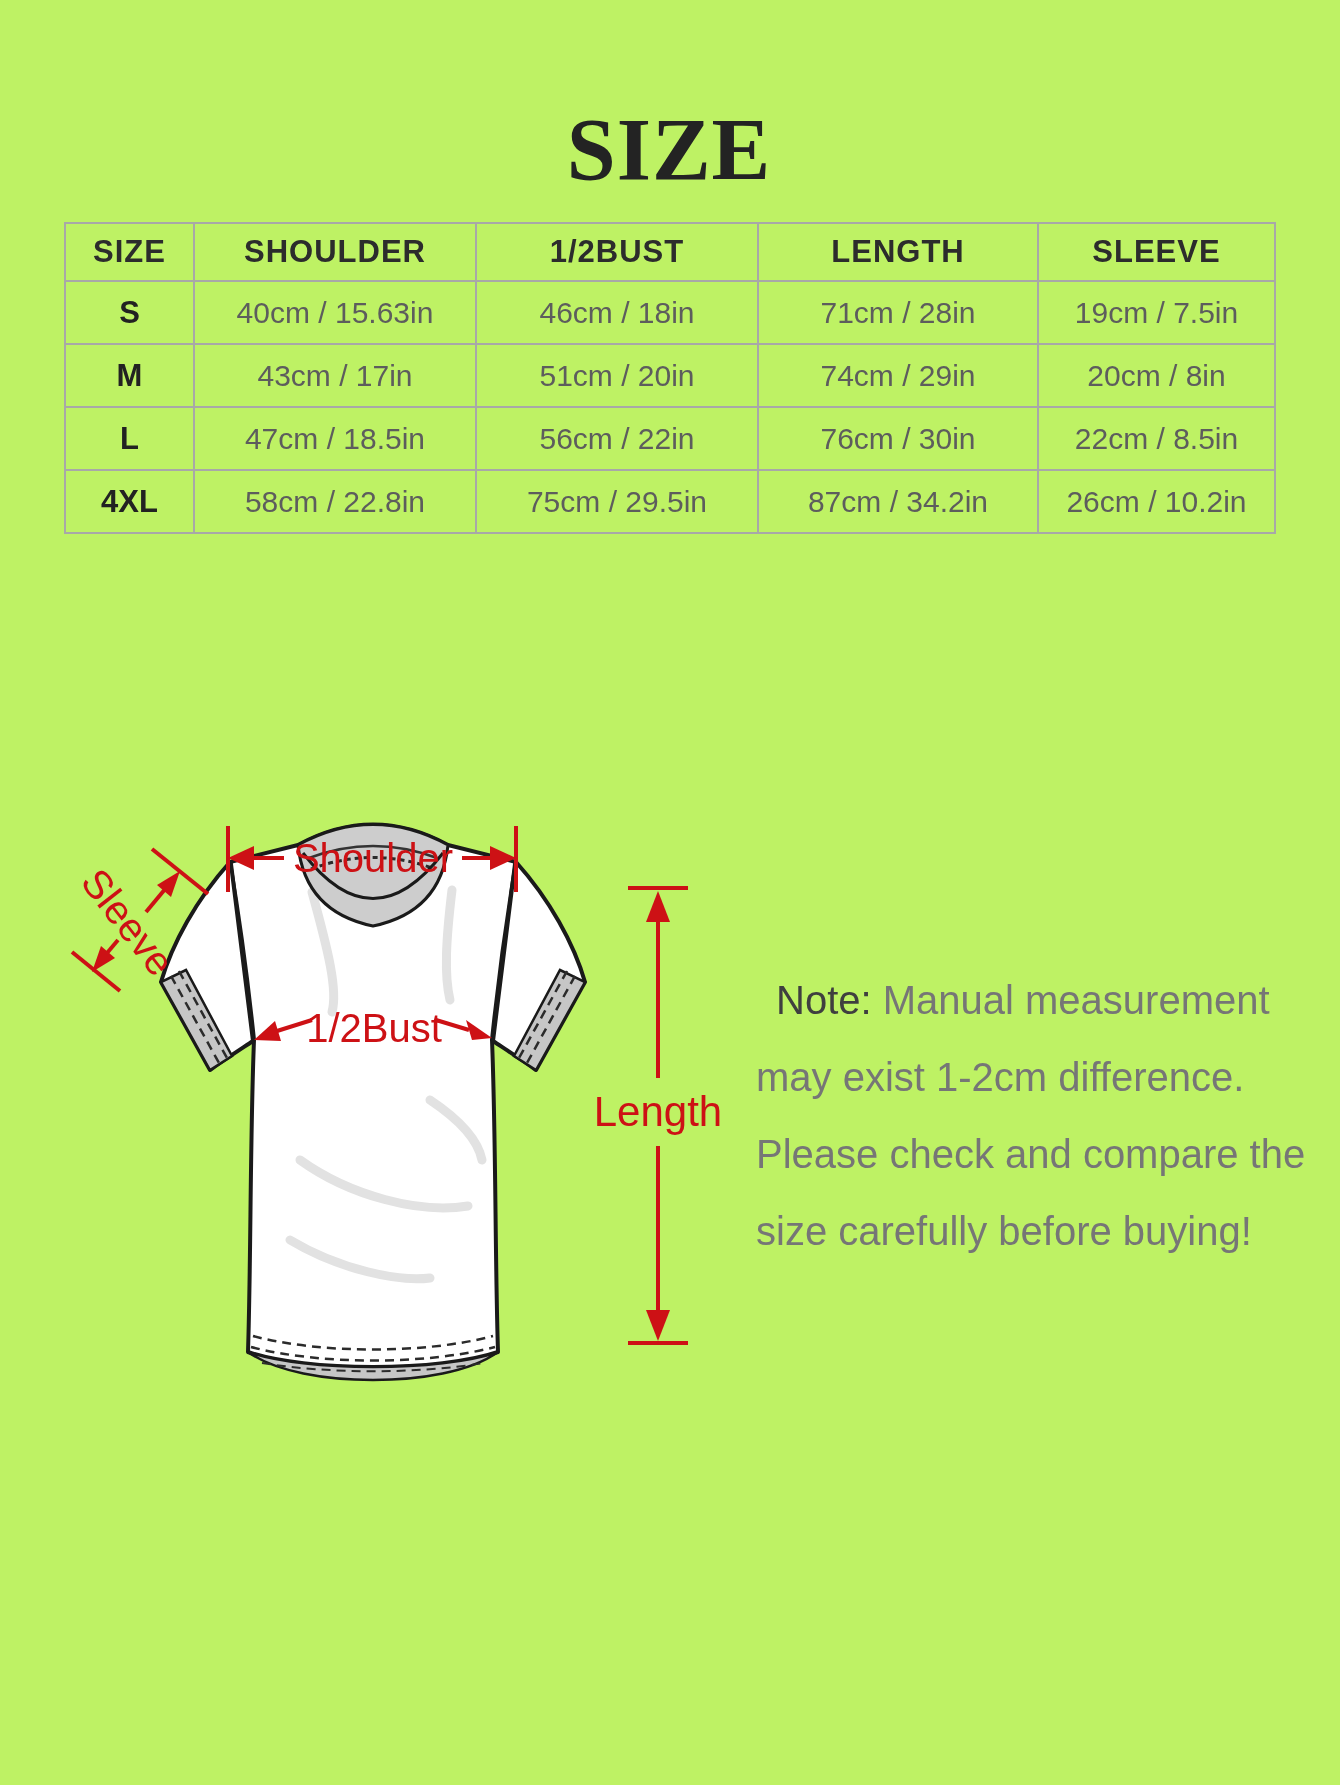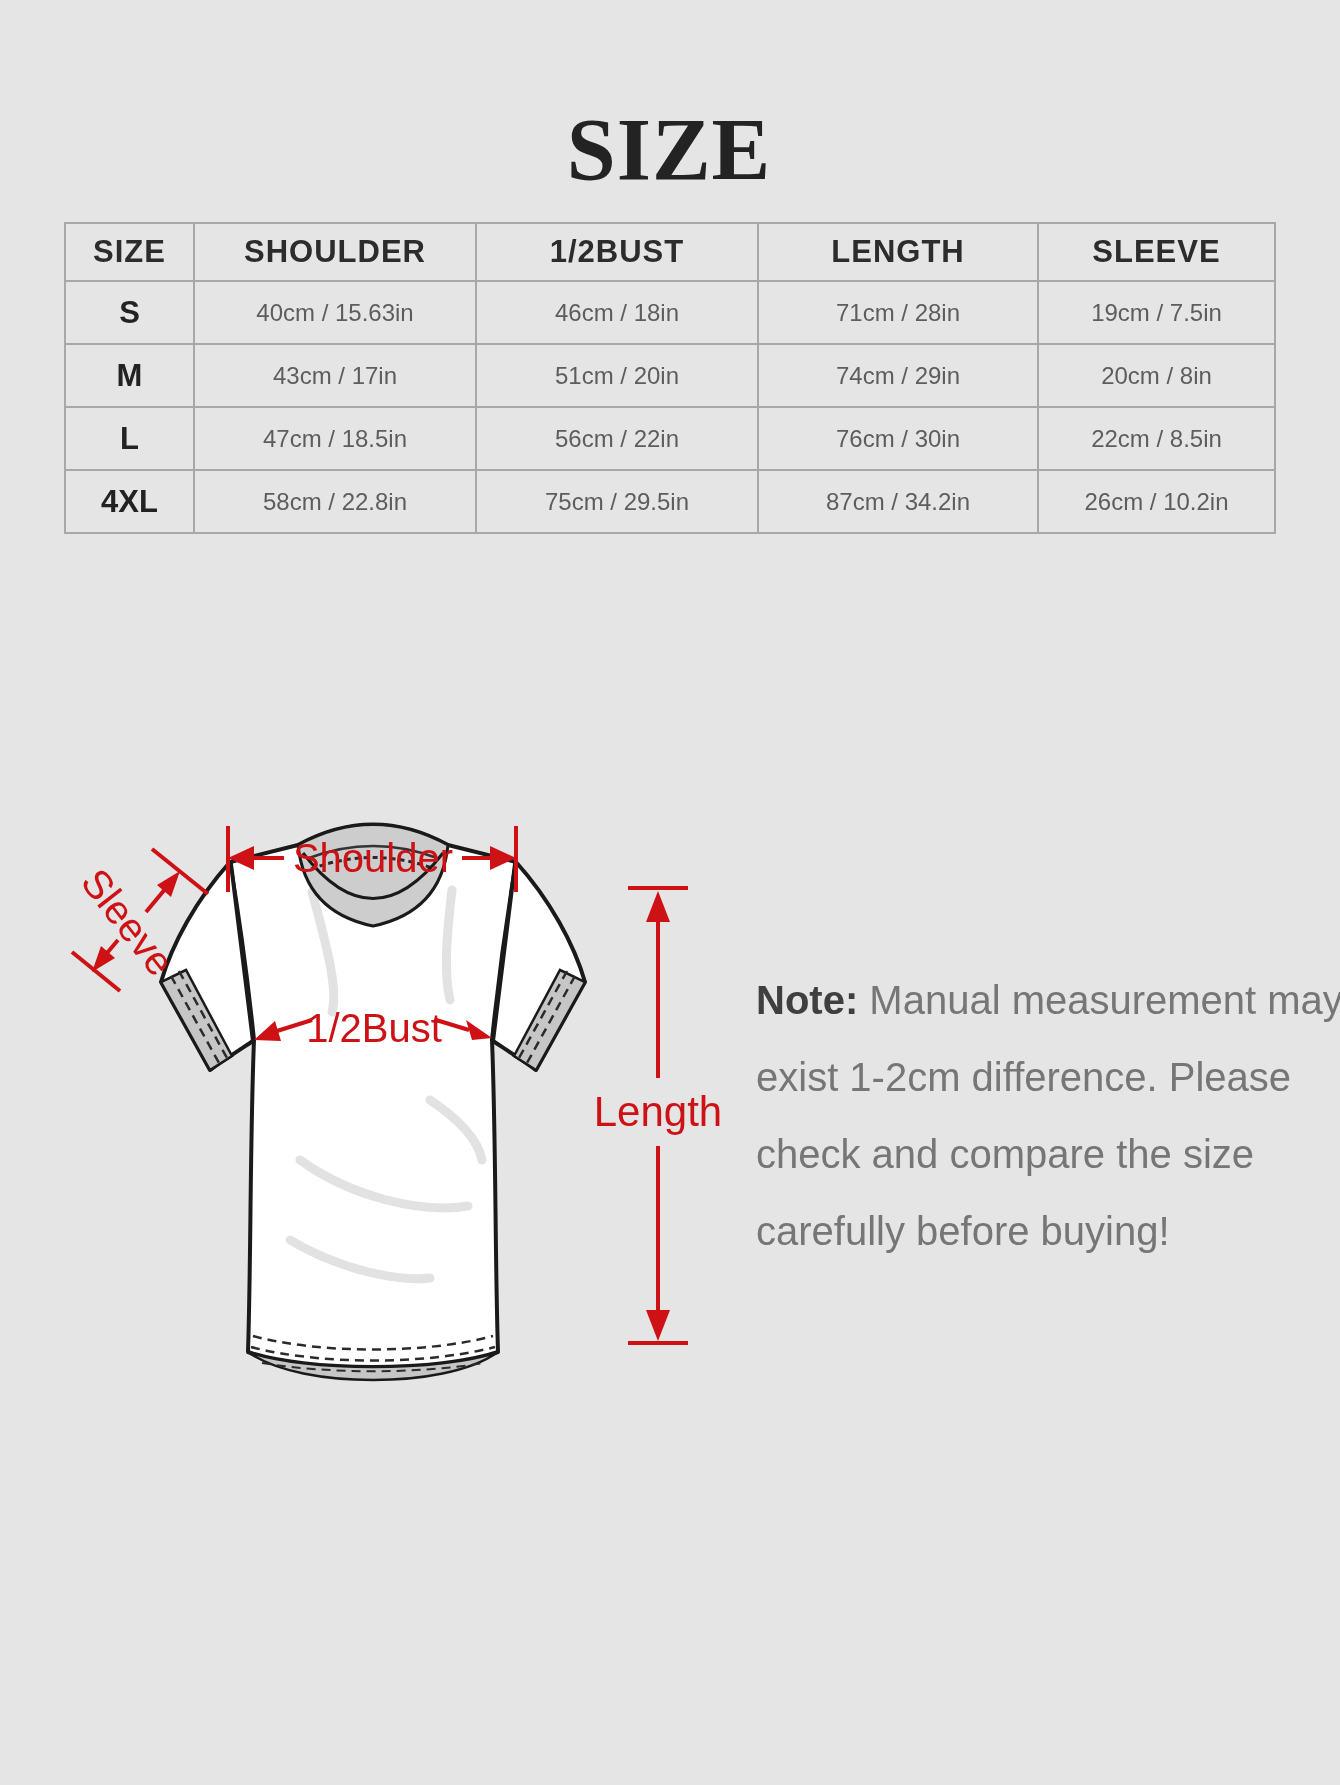--- a/index.html
+++ b/index.html
@@ -1,35 +1,35 @@
 <!DOCTYPE html>
 <html style="--red: #cd1115;"><head>
 <meta charset="utf-8">
 <style>
   html,body{margin:0;padding:0;background:#ffffff;}
-  #page{position:relative;width:1340px;height:1785px;background:#e5e5e5;overflow:hidden;
+  #page{position:relative;width:1340px;height:1785px;background:#bef264;overflow:hidden;
         font-family:"Liberation Sans", sans-serif;}
   
   #title{position:absolute;left:64px;top:104px;width:1210px;text-align:center;
          font-family:"Liberation Serif", serif;font-weight:bold;font-size:88px;
          color:#232323;letter-spacing:1px;line-height:92px;}
   
   #size-table{position:absolute;left:64px;top:222px;width:1210px;border-collapse:collapse;
               table-layout:fixed;border:2px solid #8f8f8f;}
   #size-table td,#size-table th{border:2px solid #a8a8a8;text-align:center;vertical-align:middle;
               padding:0;overflow:hidden;white-space:nowrap;}
   #size-table thead tr{height:58px;}
   #size-table tbody tr{height:63px;}
   #size-table thead th{font-size:31px;font-weight:bold;color:#2c2c2c;letter-spacing:1px;}
   #size-table tbody th{font-size:31px;font-weight:bold;color:#222222;}
-  #size-table tbody td{font-size:24px;font-weight:normal;color:#5d5d5d;text-align:center;}
+  #size-table tbody td{font-size:30px;font-weight:normal;color:#5d5d5d;text-align:center;}
   
   #note{position:absolute;left:756px;top:962px;width:600px;font-size:40px;line-height:77px;
         color:#767676;}
-  #note b{color:#3f3f3f;font-weight:bold;}
+  #note b{color:#3f3f3f;font-weight:normal;margin-left:20px;}
   
   #diagram{position:absolute;left:0;top:0;}
   .shirt-line{fill:#ffffff;stroke:#1a1a1a;stroke-width:4;stroke-linejoin:round;}
   .shirt-gray{fill:#cdcdcd;stroke:#1a1a1a;stroke-width:3;stroke-linejoin:round;}
   .stitch{fill:none;stroke:#2b2b2b;stroke-width:2.5;stroke-dasharray:9 6;}
   .crease{fill:none;stroke:#e2e2e2;stroke-width:9;stroke-linecap:round;}
   .ann-stroke{fill:none;stroke:var(--red,#cd1115);stroke-width:4;}
   .ann-fill{fill:var(--red,#cd1115);stroke:none;}
   .ann-text{fill:var(--red,#cd1115);font-family:"Liberation Sans",sans-serif;font-size:40px;
             font-weight:normal;}

